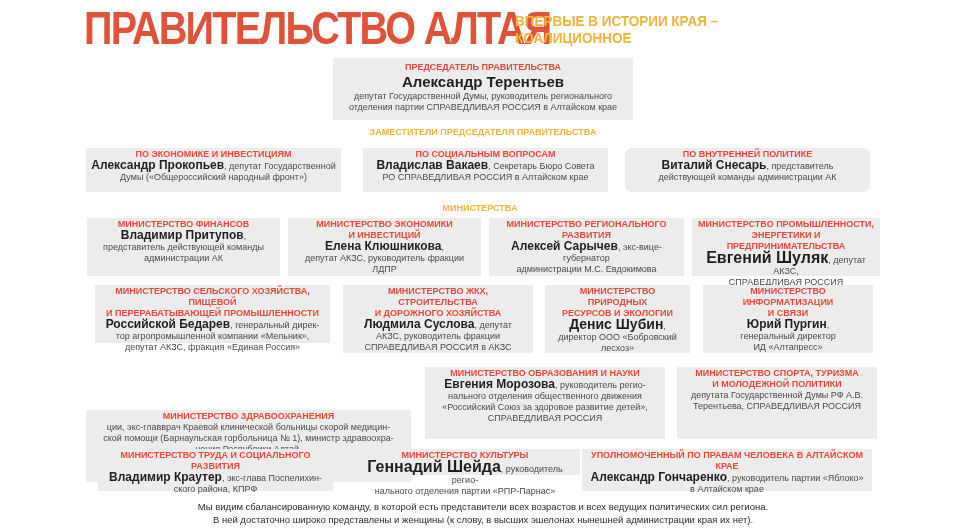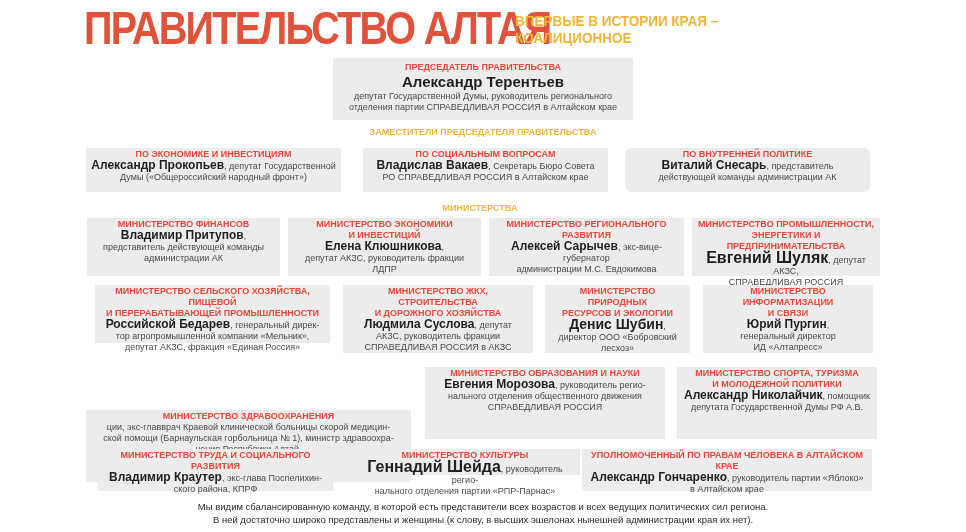--- a/index.html
+++ b/index.html
@@ -117,27 +117,28 @@
 <div class="box" style="left:86px; top:367px; width:325px; height:72px;margin-top:43px;">
   <div class="head">МИНИСТЕРСТВО ЗДРАВООХРАНЕНИЯ</div>
   <div class="line">ции, экс-главврач Краевой клинической больницы скорой медицин-</div>
   <div class="line">ской помощи (Барнаульская горбольница № 1), министр здравоохра-</div>
   <div class="line">нения Республики Алтай.</div>
 </div>
 <div class="box" style="left:425px; top:367px; width:240px; height:72px;">
   <div class="head">МИНИСТЕРСТВО ОБРАЗОВАНИЯ И НАУКИ</div>
   <div class="line"><span class="name" style="font-size:12px">Евгения Морозова</span><span>, руководитель регио-</span></div>
   <div class="line">нального отделения общественного движения</div>
+  <div class="line">«Российский Союз за здоровое развитие детей»,</div>
   <div class="line">СПРАВЕДЛИВАЯ РОССИЯ</div>
 </div>
 <div class="box" style="left:677px; top:367px; width:200px; height:72px;">
   <div class="head">МИНИСТЕРСТВО СПОРТА, ТУРИЗМА</div>
   <div class="head">И МОЛОДЕЖНОЙ ПОЛИТИКИ</div>
-  <div class="line"><span class="name" style="font-size:12px">Александр Николайчик</span><span>, помощник</span></div>
   <div class="line">депутата Государственной Думы РФ А.В.</div>
+  <div class="line">Терентьева, СПРАВЕДЛИВАЯ РОССИЯ</div>
 </div>
 
 <div class="box" style="left:98px; top:449px; width:235px; height:42px;">
   <div class="head">МИНИСТЕРСТВО ТРУДА И СОЦИАЛЬНОГО РАЗВИТИЯ</div>
   <div class="line"><span class="name" style="font-size:12px">Владимир Краутер</span><span>, экс-глава Поспелихин-</span></div>
   <div class="line">ского района, КПРФ</div>
 </div>
 <div class="box" style="left:350px; top:449px; width:230px; height:26px;">
   <div class="head">МИНИСТЕРСТВО КУЛЬТУРЫ</div>
   <div class="line"><span class="name" style="font-size:16px">Геннадий Шейда</span><span>, руководитель регио-</span></div>

